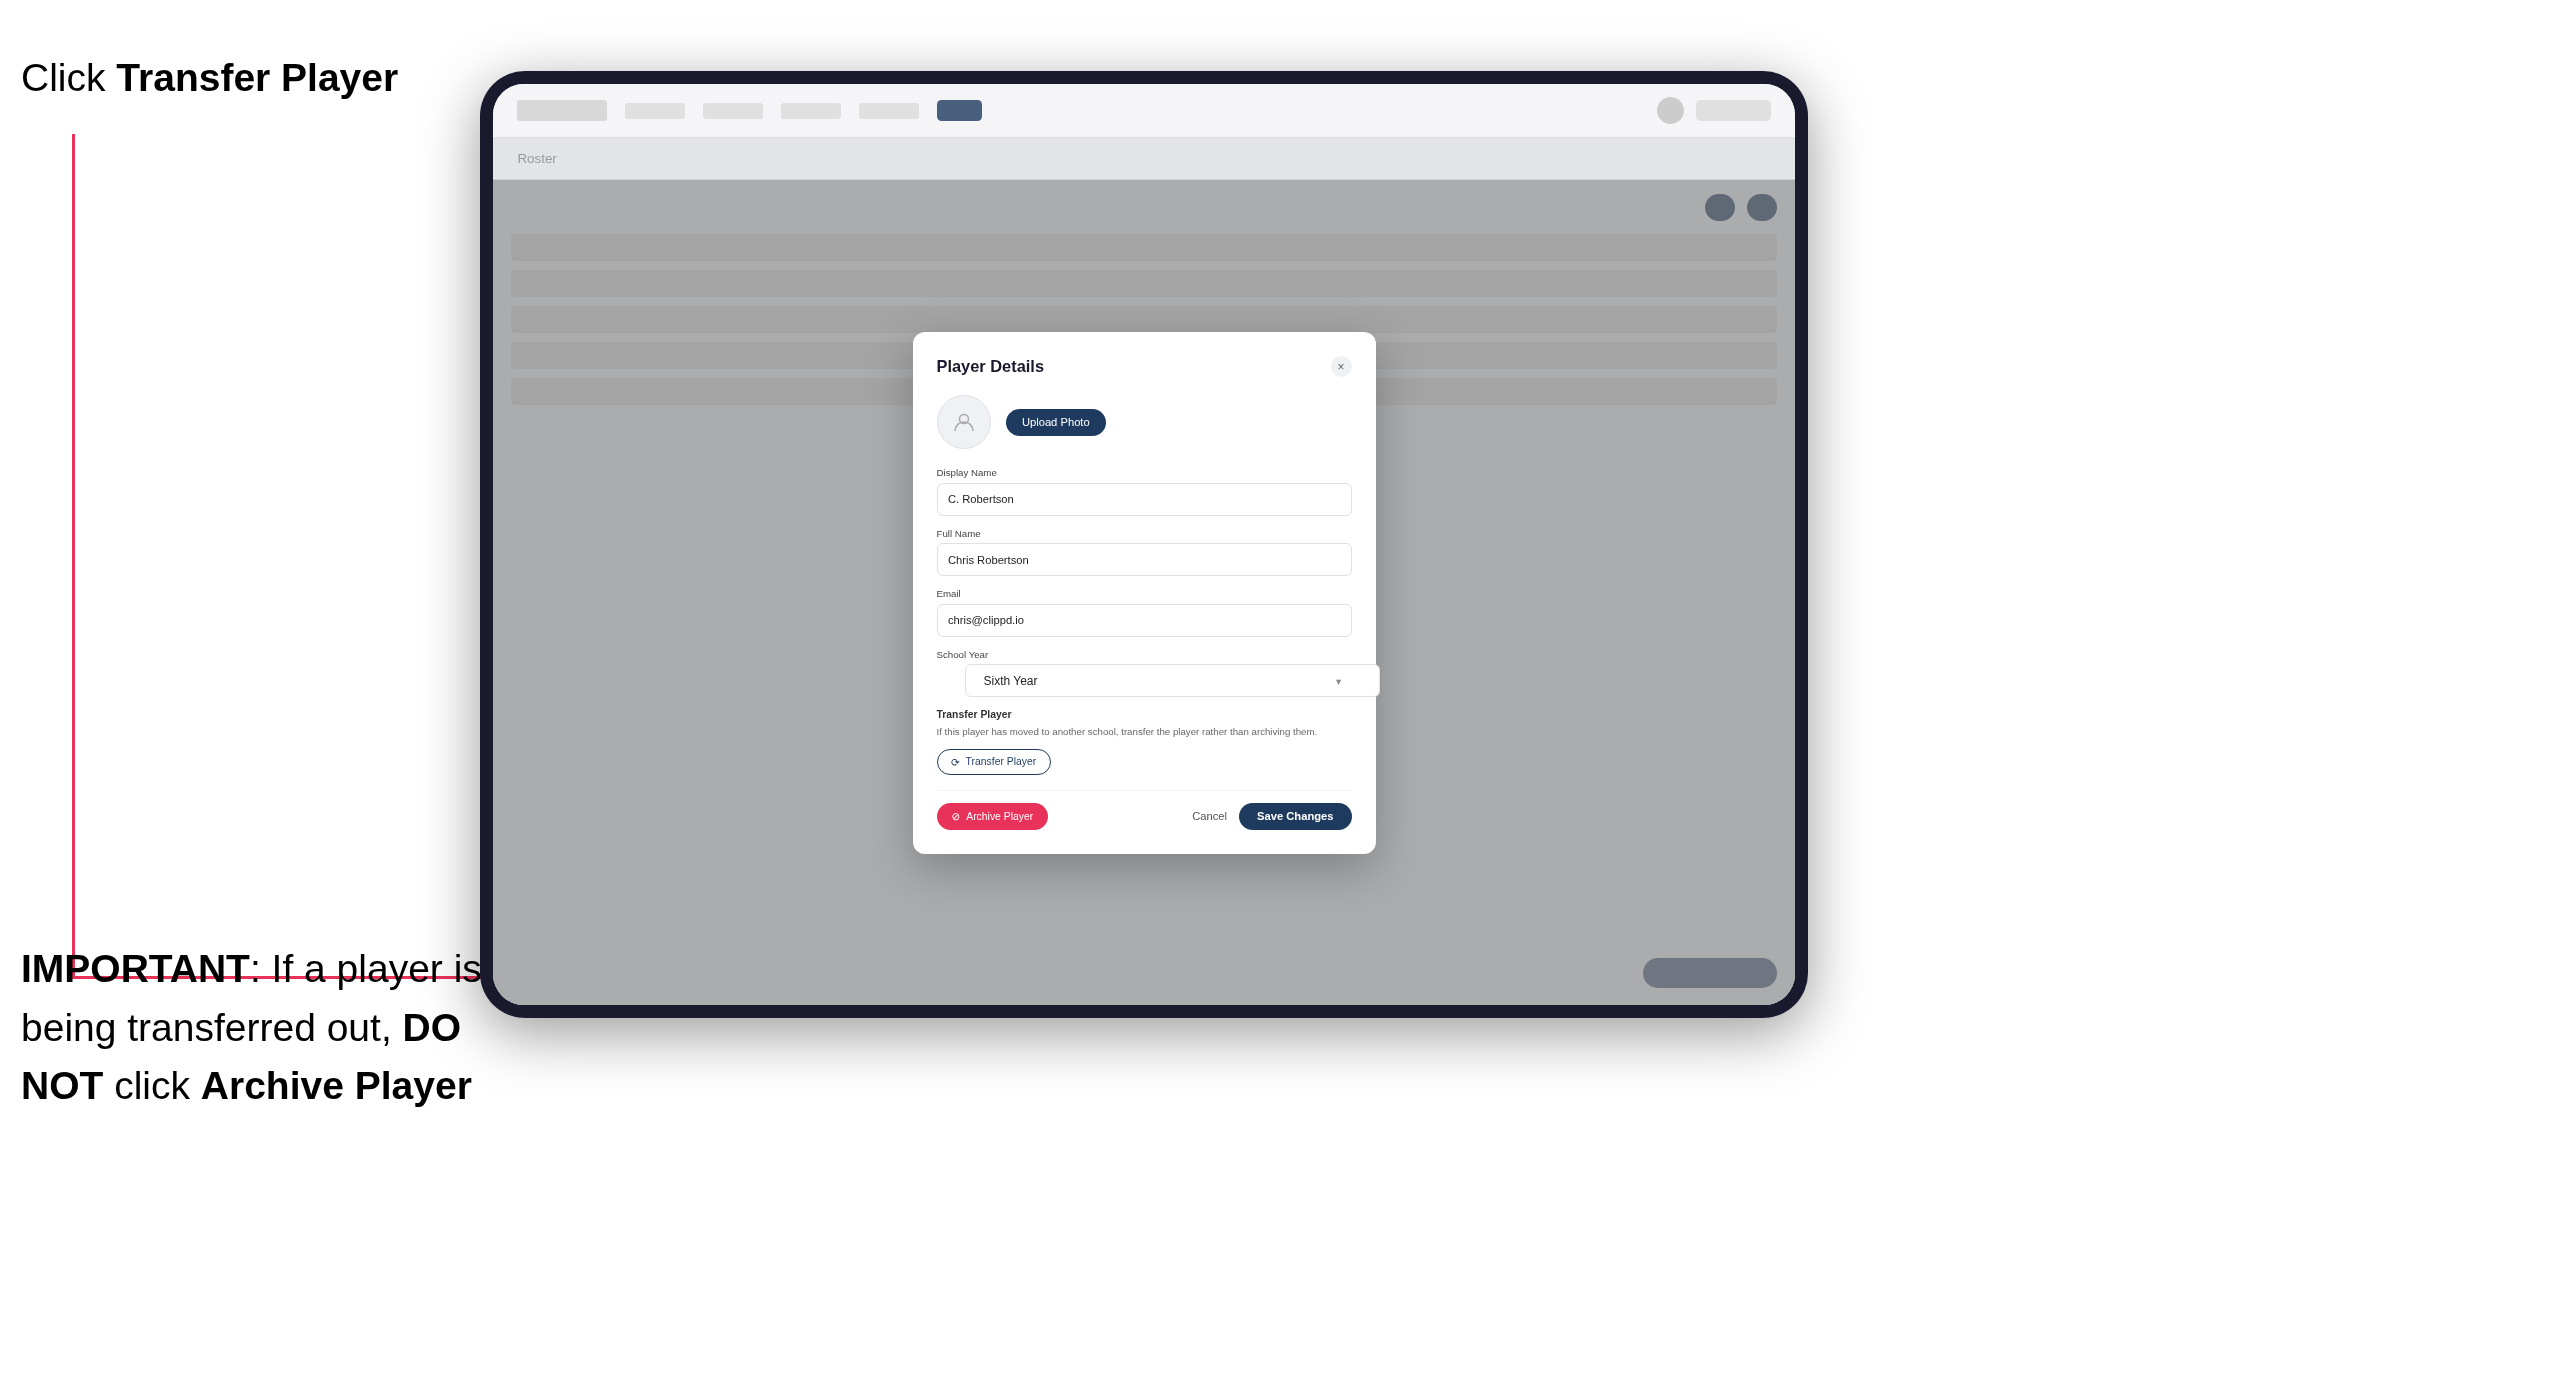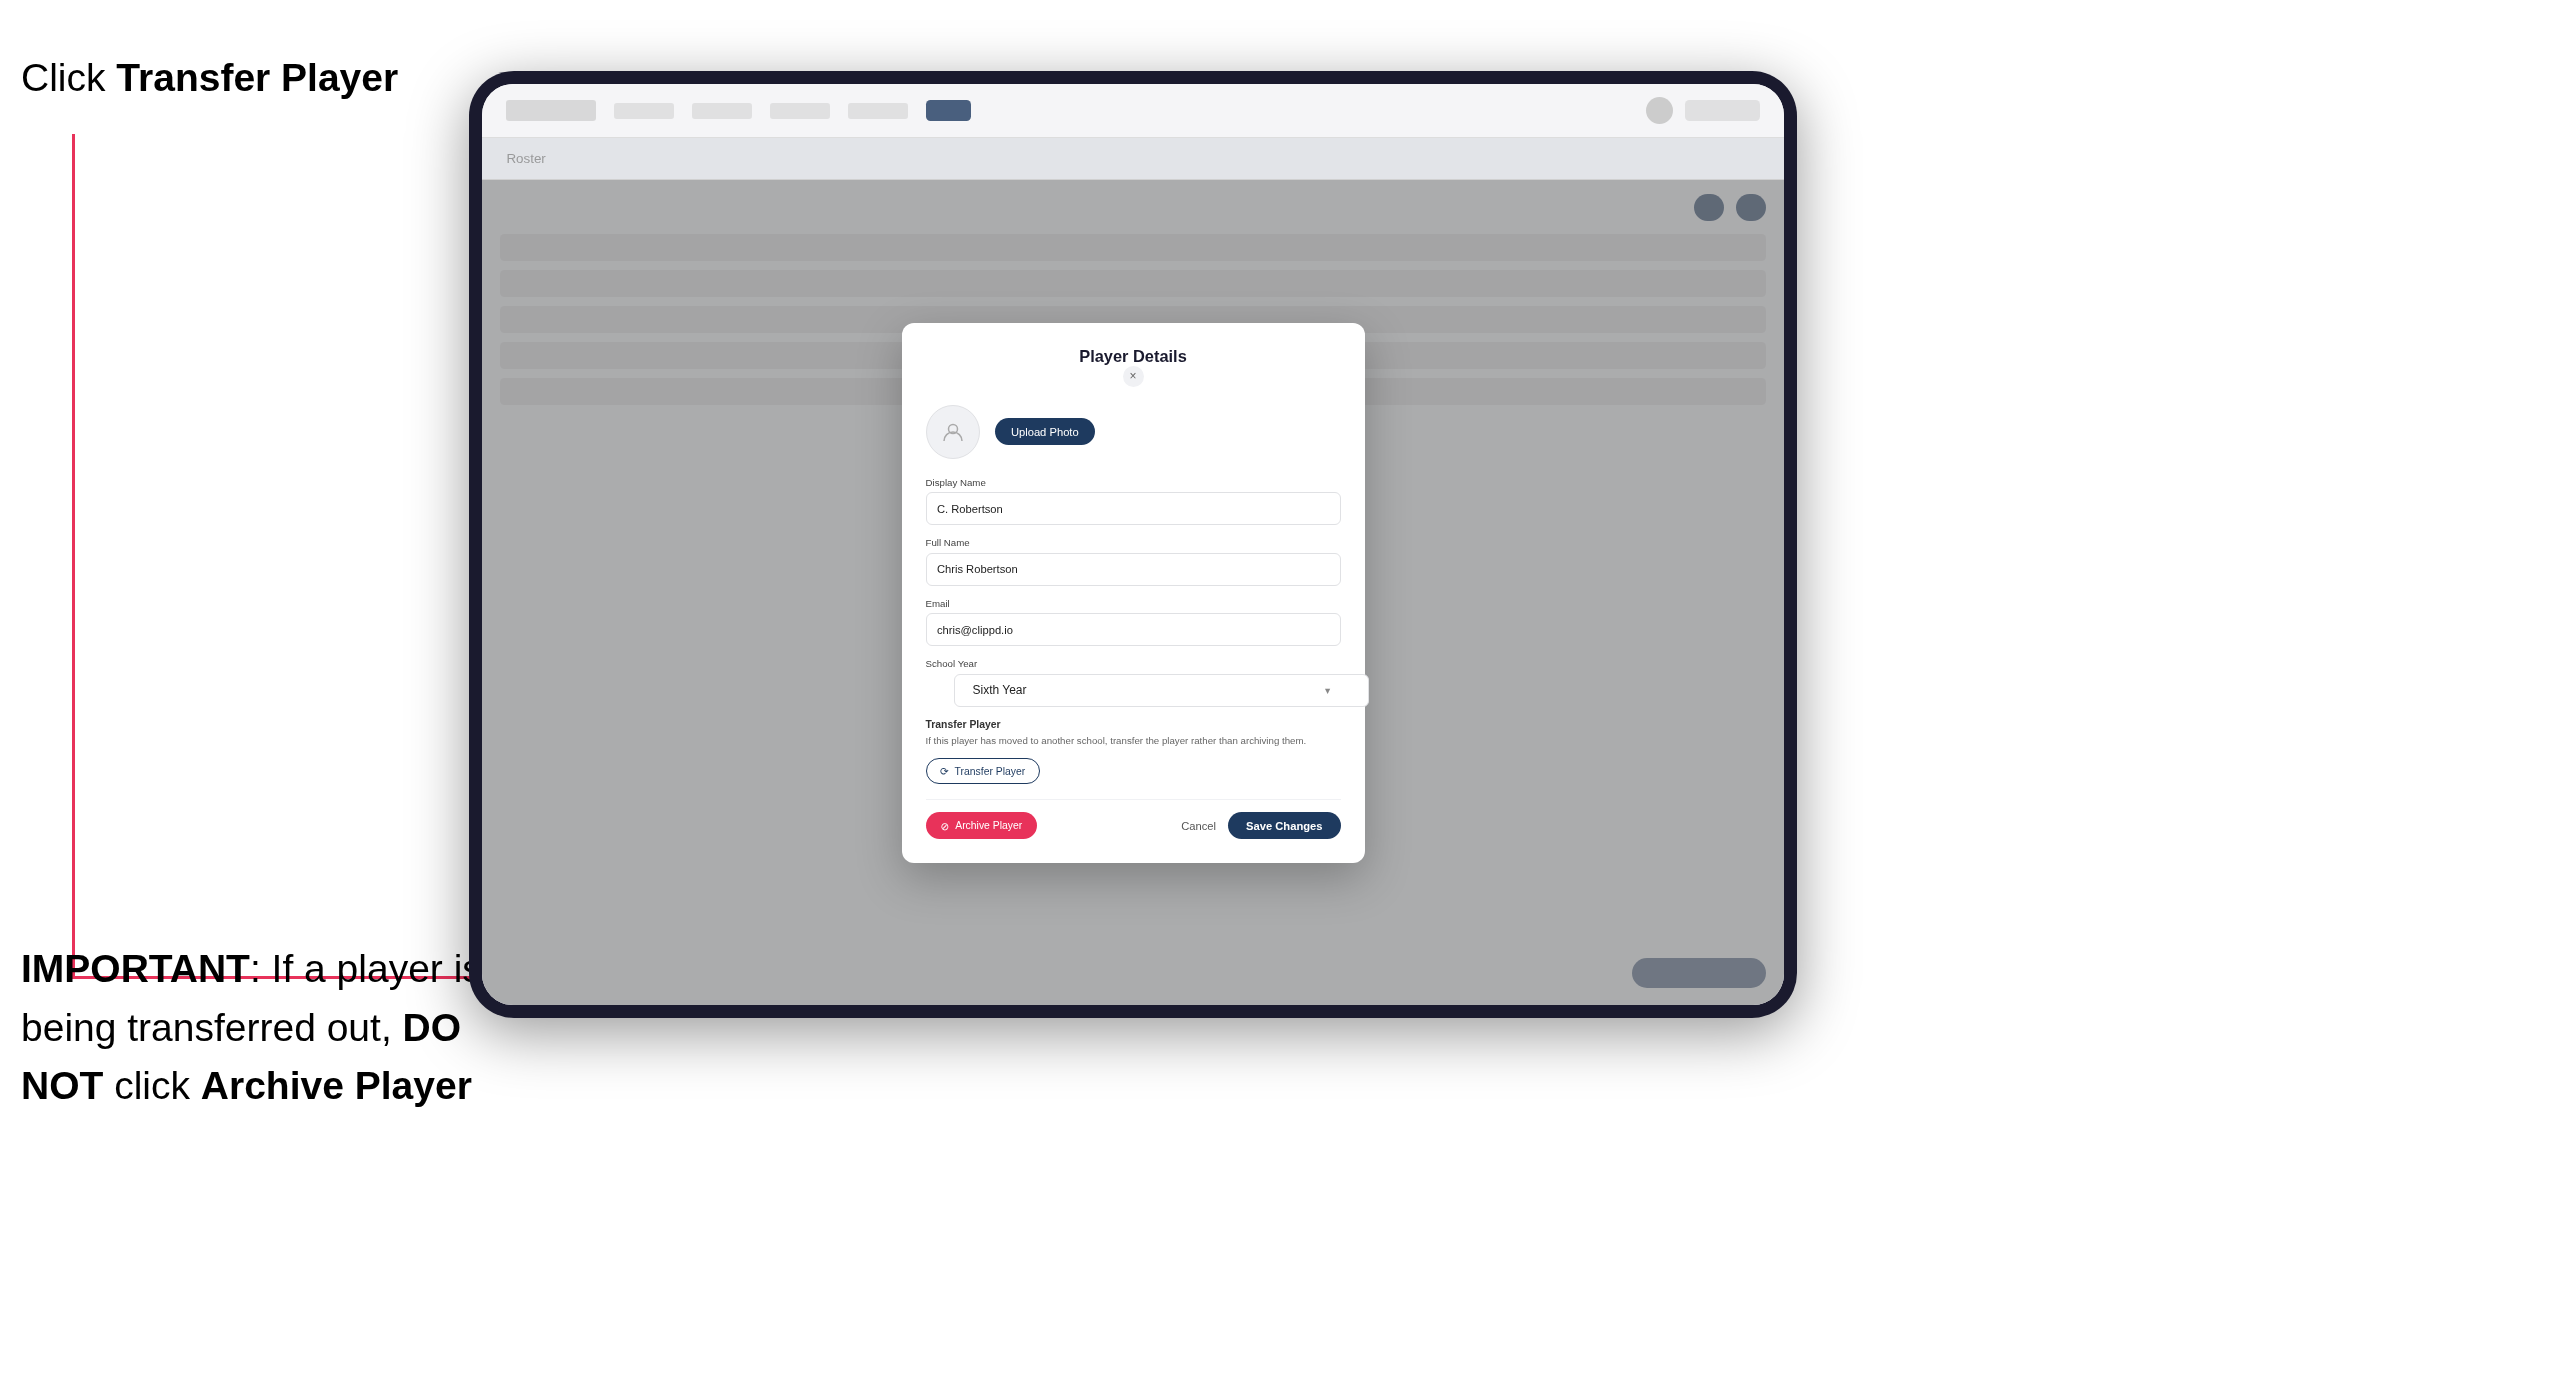--- a/index.html
+++ b/index.html
@@ -59,21 +59,21 @@
       width: 0;
       height: 0;
       border-top: 16.4px solid transparent;
       border-bottom: 16.4px solid transparent;
       border-left: 27px solid #e8325a;
     }
 
     
     .tablet {
       position: absolute;
-      left: 469px;
+      left: 480px;
       top: 71px;
       width: 1328px;
       height: 947px;
       background: #1a1a2e;
       border-radius: 45px;
       padding: 13.4px;
       box-shadow: 0 15px 60px rgba(0,0,0,0.4);
     }
     .tablet-screen {
       width: 100%;
@@ -254,21 +254,20 @@
       width: 463px;
       padding: 24px;
       box-shadow: 0 15px 45px rgba(0,0,0,0.25);
       position: relative;
     }
     .modal-header {
       display: flex;
       justify-content: space-between;
       align-items: center;
       margin-bottom: 18px;
-      flex-direction: column;
     }
     .modal-title {
       font-size: 16.4px;
       font-weight: 600;
       color: #1a1a2e;
     }
     .modal-close {
       width: 21px;
       height: 21px;
       border-radius: 50%;

